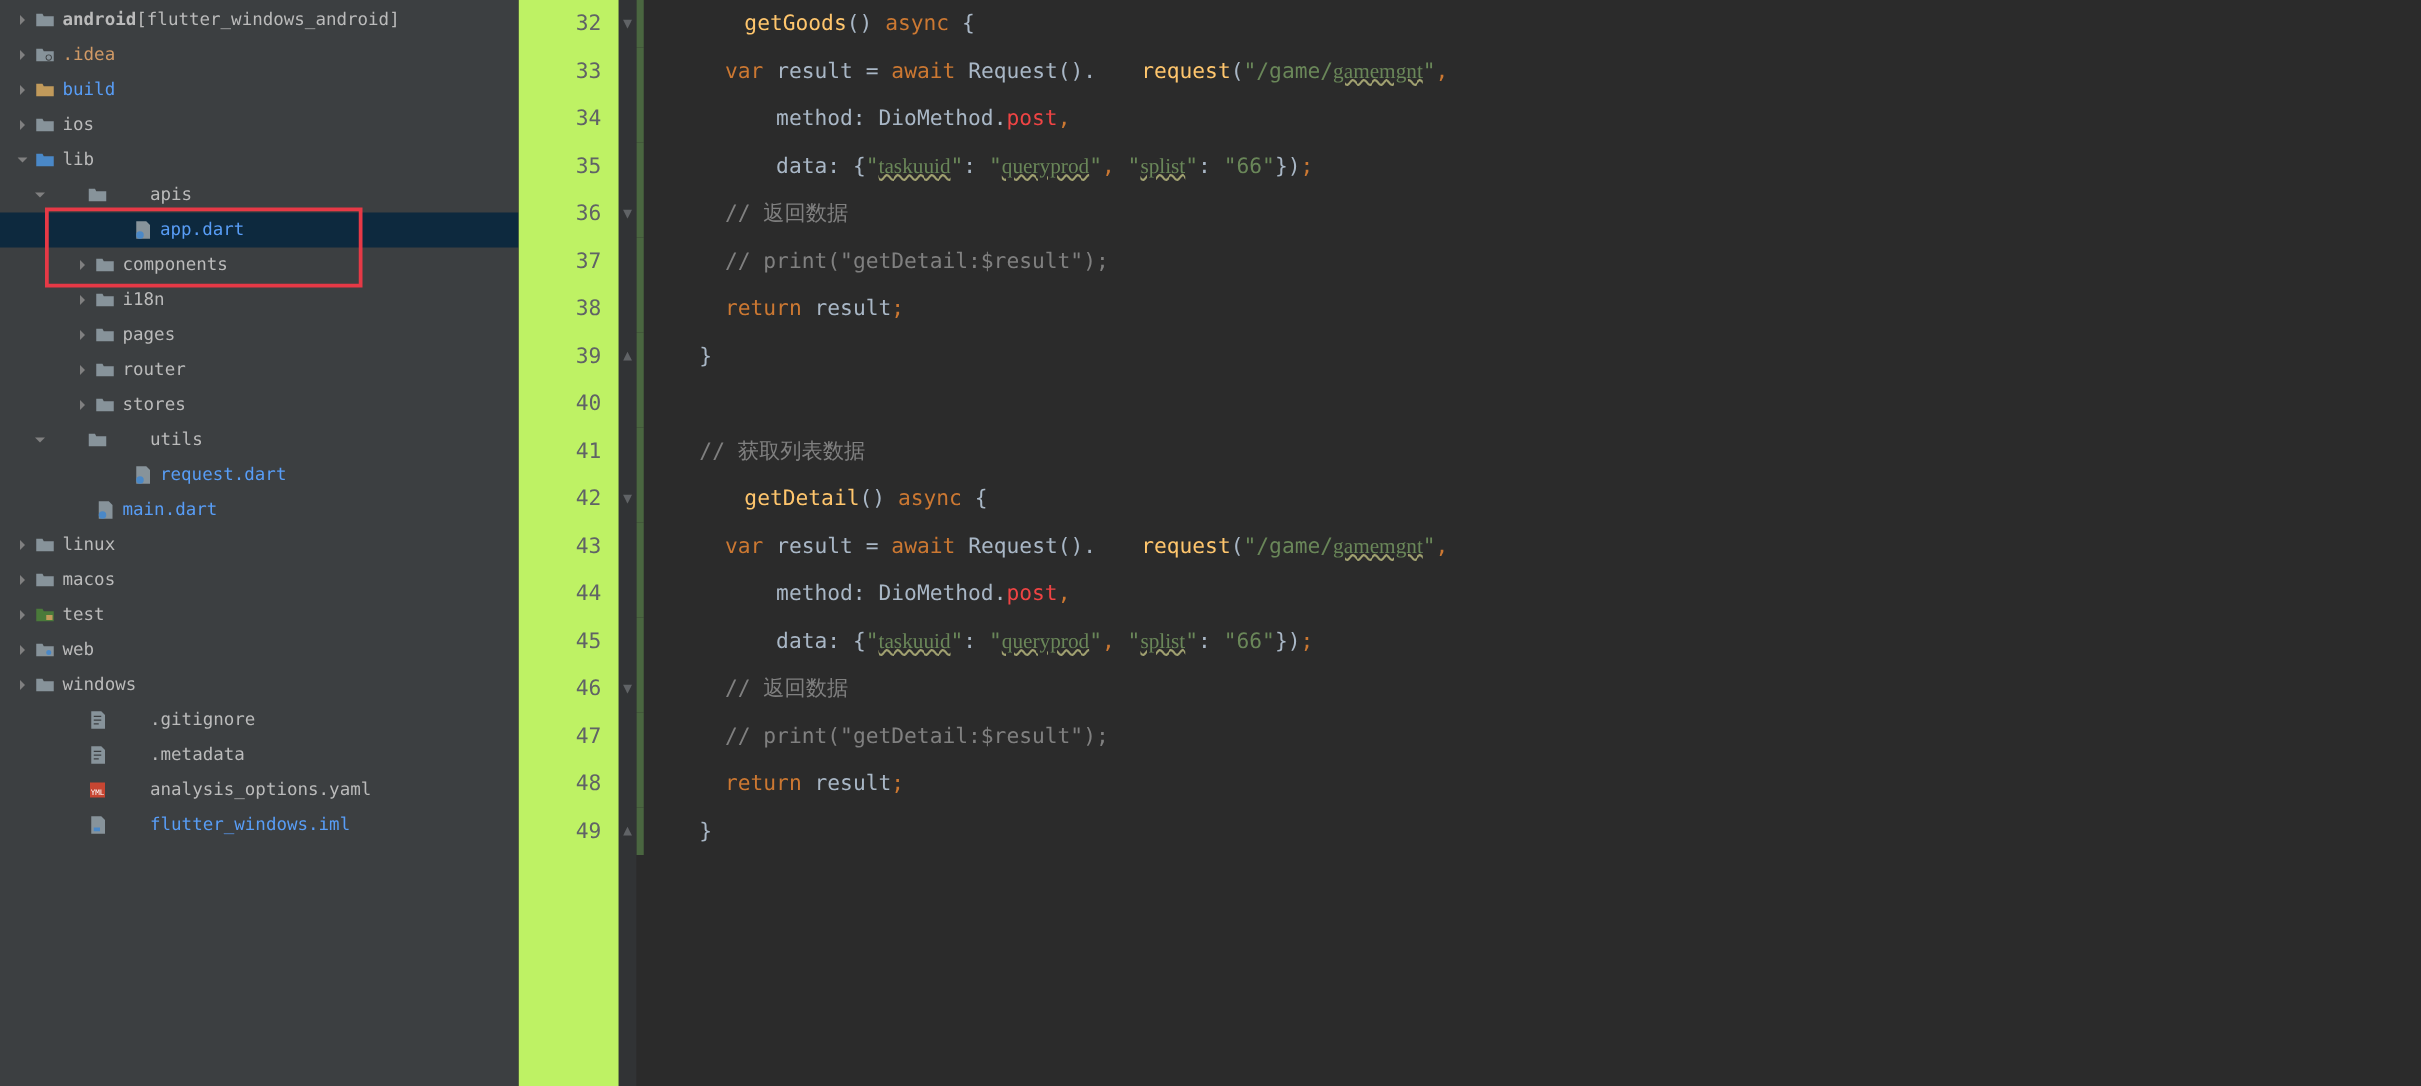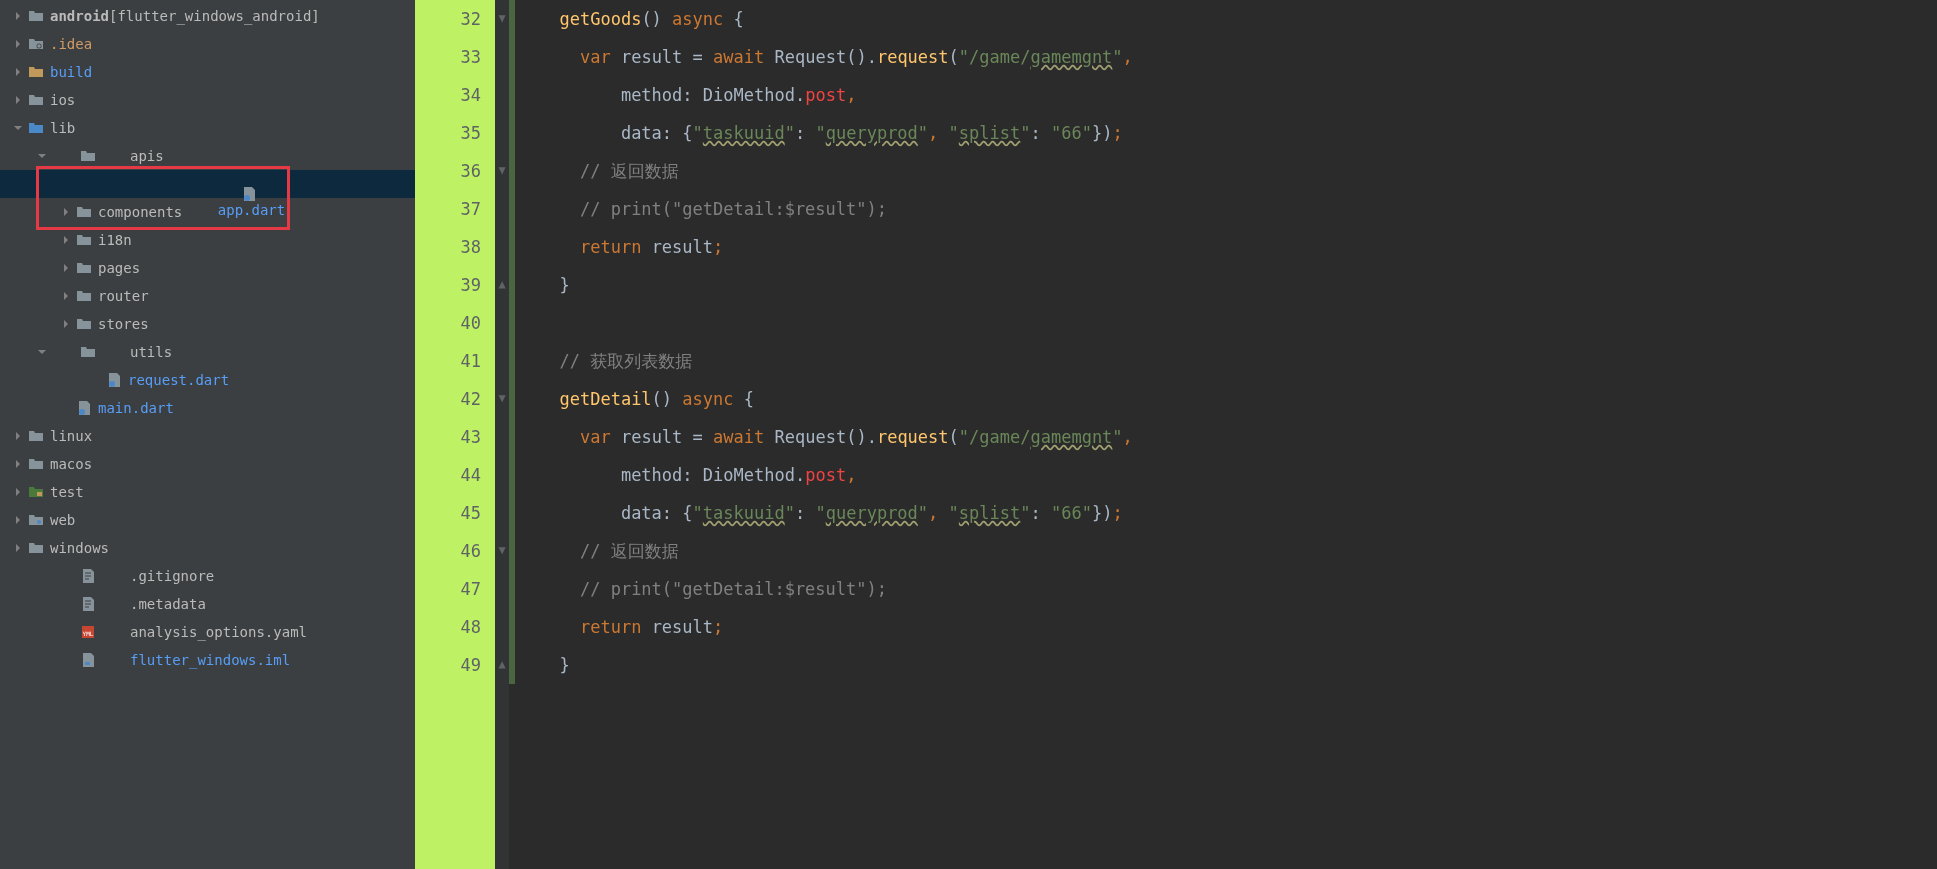--- a/index.html
+++ b/index.html
@@ -22,21 +22,20 @@
     }
     .tree-item {
       display: flex;
       align-items: center;
       height: 28px;
       cursor: pointer;
       white-space: nowrap;
     }
     .tree-item.selected {
       background: #0d293e;
-      flex-direction: column;
     }
     .chevron {
       width: 16px;
       height: 16px;
       margin-right: 2px;
       display: inline-flex;
       align-items: center;
       justify-content: center;
       color: #808080;
       flex-shrink: 0;
@@ -45,21 +44,21 @@
       width: 16px;
       height: 16px;
       margin-right: 6px;
       flex-shrink: 0;
     }
     .label { color: #bbbbbb; }
     .label.link { color: #589df6; }
     .label.orange { color: #d19a66; }
     .label.bold { font-weight: bold; }
     .indent-0 { padding-left: 10px; }
-    .indent-1 { padding-left: 34px; gap: 28px; }
+    .indent-1 { padding-left: 24px; gap: 28px; }
     .indent-2 { padding-left: 58px; }
     .indent-3 { padding-left: 88px; }
     .highlight-box {
       position: absolute;
       border: 3px solid #e63946;
       top: 166px;
       left: 36px;
       width: 254px;
       height: 64px;
       pointer-events: none;
@@ -116,23 +115,23 @@
       flex: 1;
       padding-left: 24px;
       overflow: hidden;
     }
     .code-line {
       height: 38px;
       line-height: 38px;
       white-space: pre;
     }
     .kw { color: #cc7832; }
-    .fn { color: #ffc66d; }
+    .fn { color: #ffc66d; margin-left: 36px; }
     .str { color: #6a8759; }
-    .warn-u { text-decoration: underline wavy #a0a070; color: #6a8759; }
+    .warn-u { text-decoration: underline wavy #a0a070; color: #6a8759; font-family: Liberation Serif, serif; }
     .cls { color: #a9b7c6; }
     .prop { color: #ef4444; }
     .pun { color: #cc7832; }
     .paren { color: #a9b7c6; }
     .cmt { color: #808080; }
     .ident { color: #a9b7c6; }
   </style>
 </head>
 <body>
 

